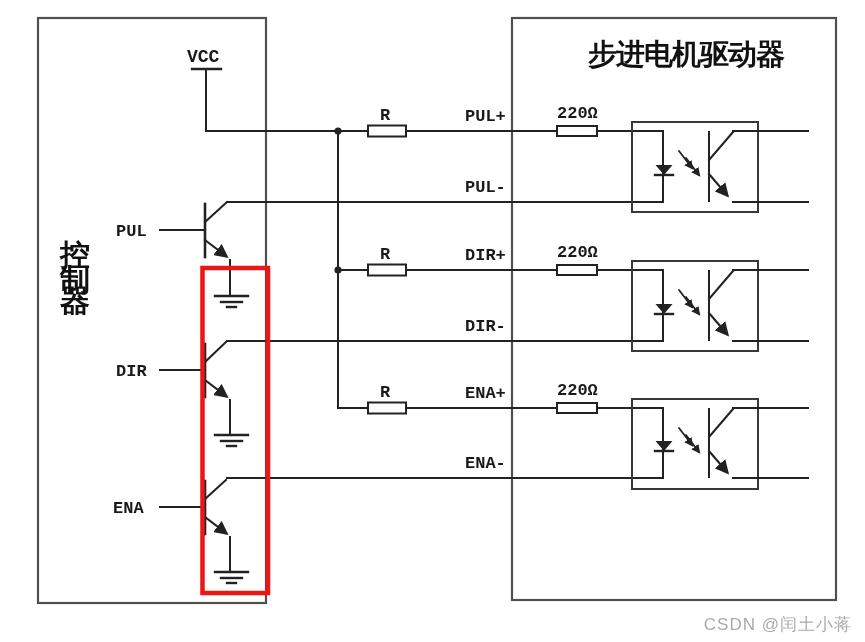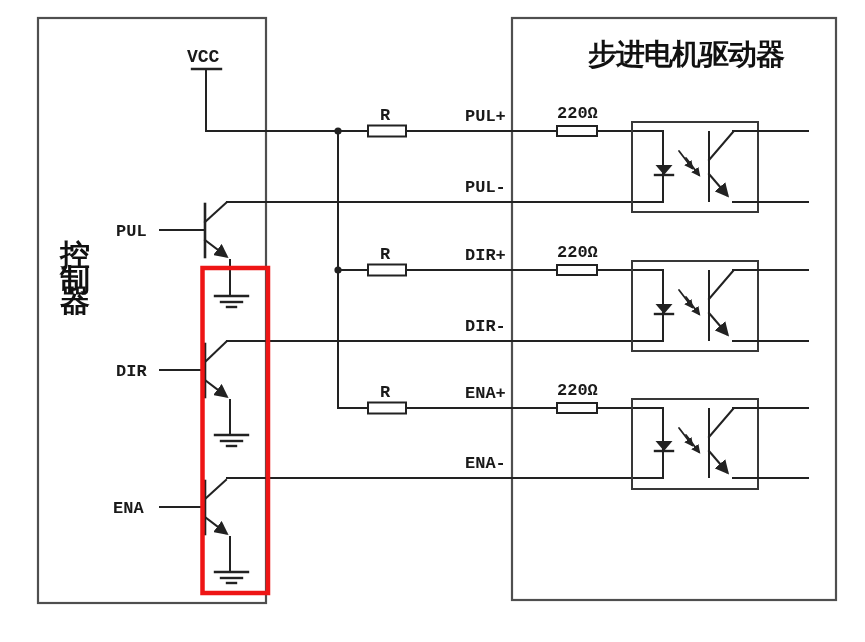--- a/index.html
+++ b/index.html
@@ -182,13 +182,14 @@
       <text x="465" y="398" class="t">ENA+</text>
       <text x="465" y="468" class="t">ENA-</text>
       <text x="557" y="395" class="t">220Ω</text>
     </g>
 
     <rect x="202.5" y="268" width="65.5" height="325" class="hl"></rect>
   </svg>
 
   <div class="v-title">控制器</div>
 
+  <div class="watermark">CSDN @闰土小蒋</div>
 </div>
 
 </body></html>

